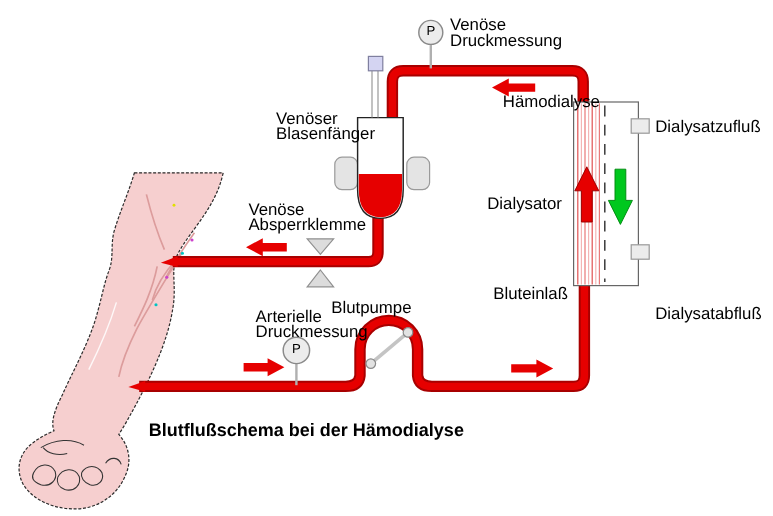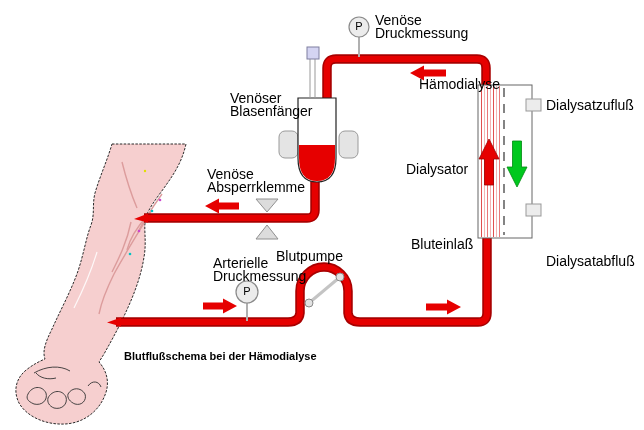--- a/index.html
+++ b/index.html
@@ -1,21 +1,21 @@
 <!DOCTYPE html>
 <html><head>
 <meta charset="utf-8">
 <style>
   html,body{margin:0;padding:0;background:#fff;}
   #stage{position:relative;width:644px;height:430px;background:#ffffff;overflow:hidden;
          font-family:"Liberation Sans",sans-serif;color:#000;}
   #art{position:absolute;left:0;top:0;}
   .lbl{position:absolute;font-size:14px;line-height:13px;color:#000;white-space:pre-line;}
   .lbl.right{text-align:left;}
-  .caption{position:absolute;font-size:11px;font-weight:bold;white-space:nowrap;}
+  .caption{position:absolute;font-size:15px;font-weight:bold;white-space:nowrap;}
   .gauge-letter{position:absolute;width:16px;text-align:center;font-size:11px;line-height:11px;}
 </style>
 </head>
 <body>
 
 <div id="stage">
 
 <svg id="art" width="644" height="430" viewBox="0 0 644 430">
 
   <g>

